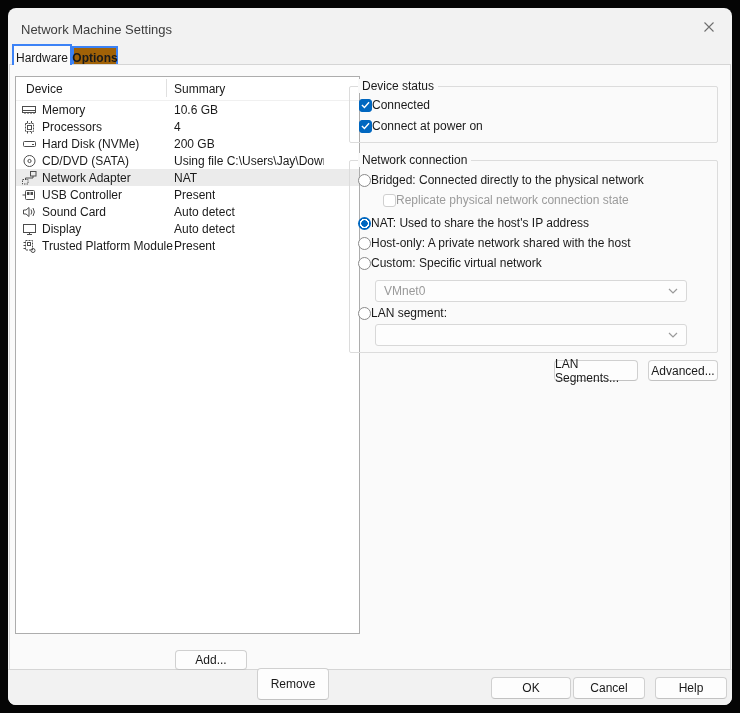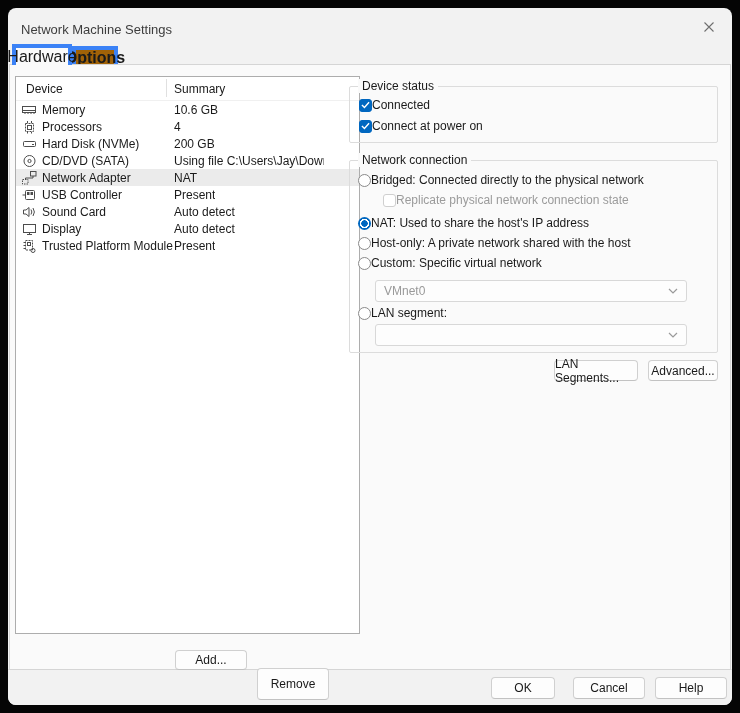--- a/index.html
+++ b/index.html
@@ -11,22 +11,22 @@
   .dialog{
     position:absolute;left:8px;top:8px;width:724px;height:697px;
     background:#f2f2f2;border-radius:8px;overflow:hidden;
   }
   
   .titlebar{position:absolute;left:0;top:0;width:100%;height:40px;}
   .title{position:absolute;left:13px;top:14px;font-size:13px;color:#3d3d3d;}
   .closebtn{position:absolute;right:8px;top:6px;width:30px;height:26px;
     display:flex;align-items:center;justify-content:center;border-radius:4px;cursor:default;}
   
-  .tab{position:absolute;font-size:16px;display:flex;align-items:center;justify-content:center;
-    border:4px solid #3b82f6;box-sizing:border-box;}
+  .tab{position:absolute;font-size:12px;display:flex;align-items:flex-end;justify-content:center;
+    border:2px solid #3b82f6;box-sizing:border-box;}
   .tab.active{left:4px;top:36px;width:60px;height:21px;background:#fafafa;border-bottom:none;z-index:3;}
   .tab.inactive{left:64px;top:38px;width:46px;height:19px;background:#a16207;border-bottom:none;z-index:1;font-weight:bold;}
   .tabpage{position:absolute;left:1px;top:56px;width:722px;height:606px;
     background:#fafafa;border:1px solid #d5d5d5;box-sizing:border-box;z-index:2;}
   
   .devlist{position:absolute;left:5px;top:11px;width:345px;height:558px;background:#ffffff;
     border:1px solid #adadad;box-sizing:border-box;font-size:12px;}
   .dl-head{position:relative;height:23px;border-bottom:1px solid #f0f0f0;}
   .dl-head .col1{position:absolute;left:10px;top:5px;}
   .dl-head .col2{position:absolute;left:158px;top:5px;}
@@ -292,21 +292,21 @@
     <div class="btn" style="left:544px;top:295px;width:84px;height:21px;">
       <span>LAN Segments...</span>
     </div>
     <div class="btn" style="left:638px;top:295px;width:70px;height:21px;">
       <span>Advanced...</span>
     </div>
 
   </div>
 
   <div class="footer">
-    <div class="btn" style="left:483px;top:7px;width:64px;height:22px;">
+    <div class="btn" style="left:483px;top:7px;width:80px;height:22px;">
       <span>OK</span>
     </div>
     <div class="btn" style="left:565px;top:7px;width:72px;height:22px;">
       <span>Cancel</span>
     </div>
     <div class="btn" style="left:647px;top:7px;width:72px;height:22px;">
       <span>Help</span>
     </div>
   </div>
 

